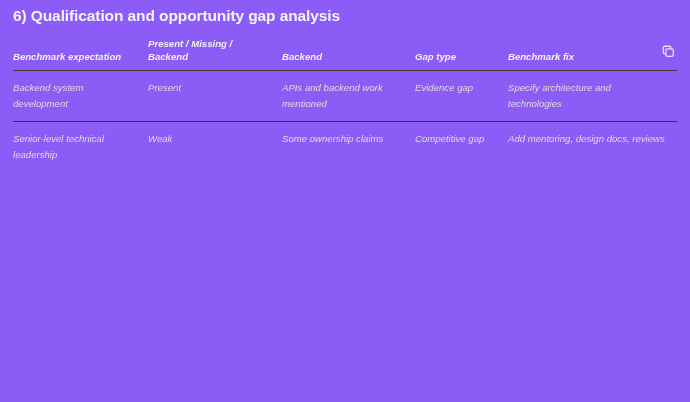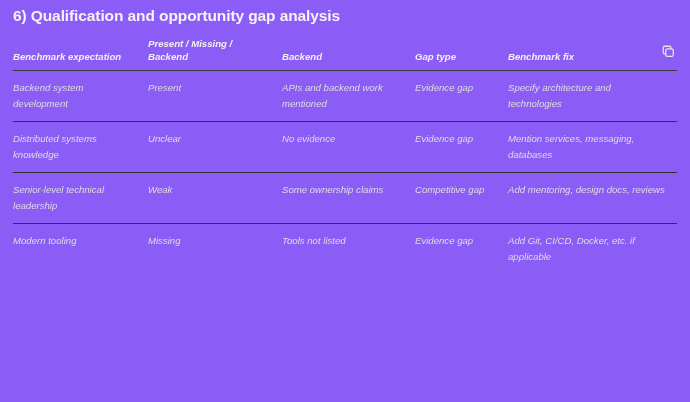--- a/index.html
+++ b/index.html
@@ -137,36 +137,22 @@
       </thead>
       <tbody>
         <tr>
           <td>Backend system development</td>
           <td>Present</td>
           <td>APIs and backend work mentioned</td>
           <td>Evidence gap</td>
           <td>Specify architecture and technologies</td>
         </tr>
         <tr>
-          <td>Distributed systems knowledge</td>
-          <td>Unclear</td>
-          <td>No evidence</td>
-          <td>Evidence gap</td>
-          <td>Mention services, messaging, databases</td>
-        </tr>
-        <tr>
           <td>Senior-level technical leadership</td>
           <td>Weak</td>
           <td>Some ownership claims</td>
           <td>Competitive gap</td>
           <td>Add mentoring, design docs, reviews</td>
-        </tr>
-        <tr>
-          <td>Modern tooling</td>
-          <td>Missing</td>
-          <td>Tools not listed</td>
-          <td>Evidence gap</td>
-          <td>Add Git, CI/CD, Docker, etc. if applicable</td>
         </tr>
       </tbody>
     </table>
   </div>
 </div>
 
 </body></html>

